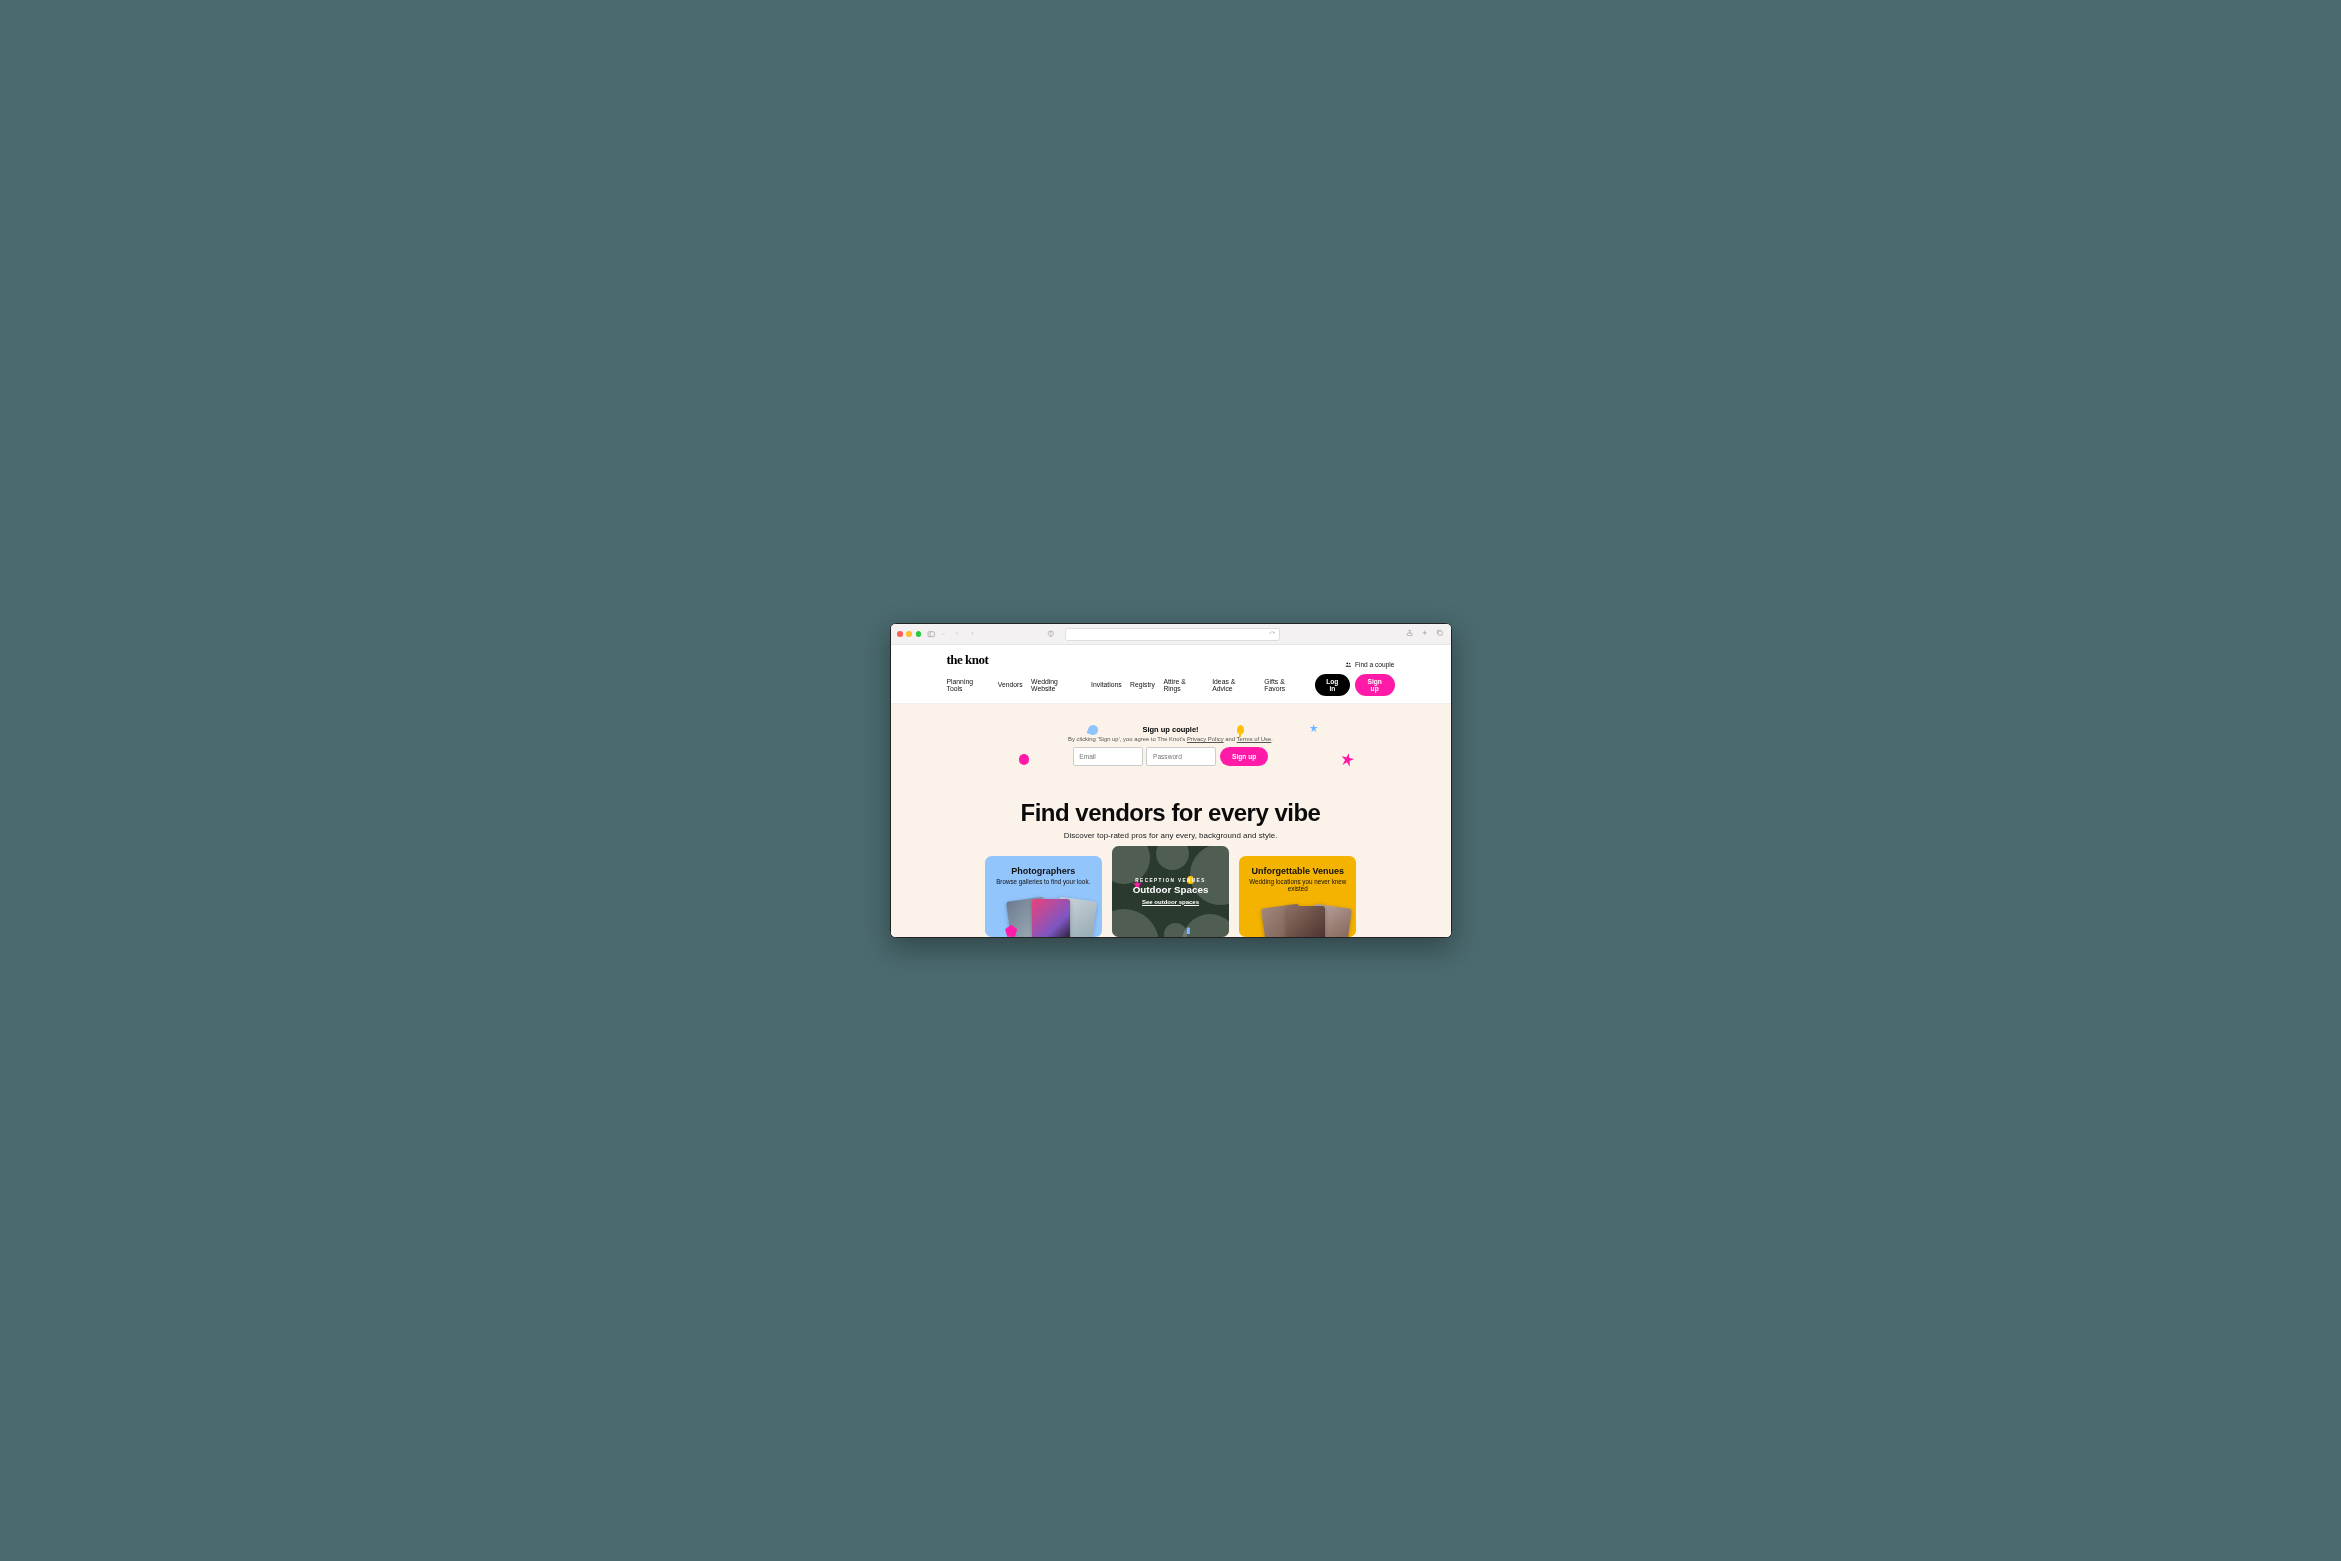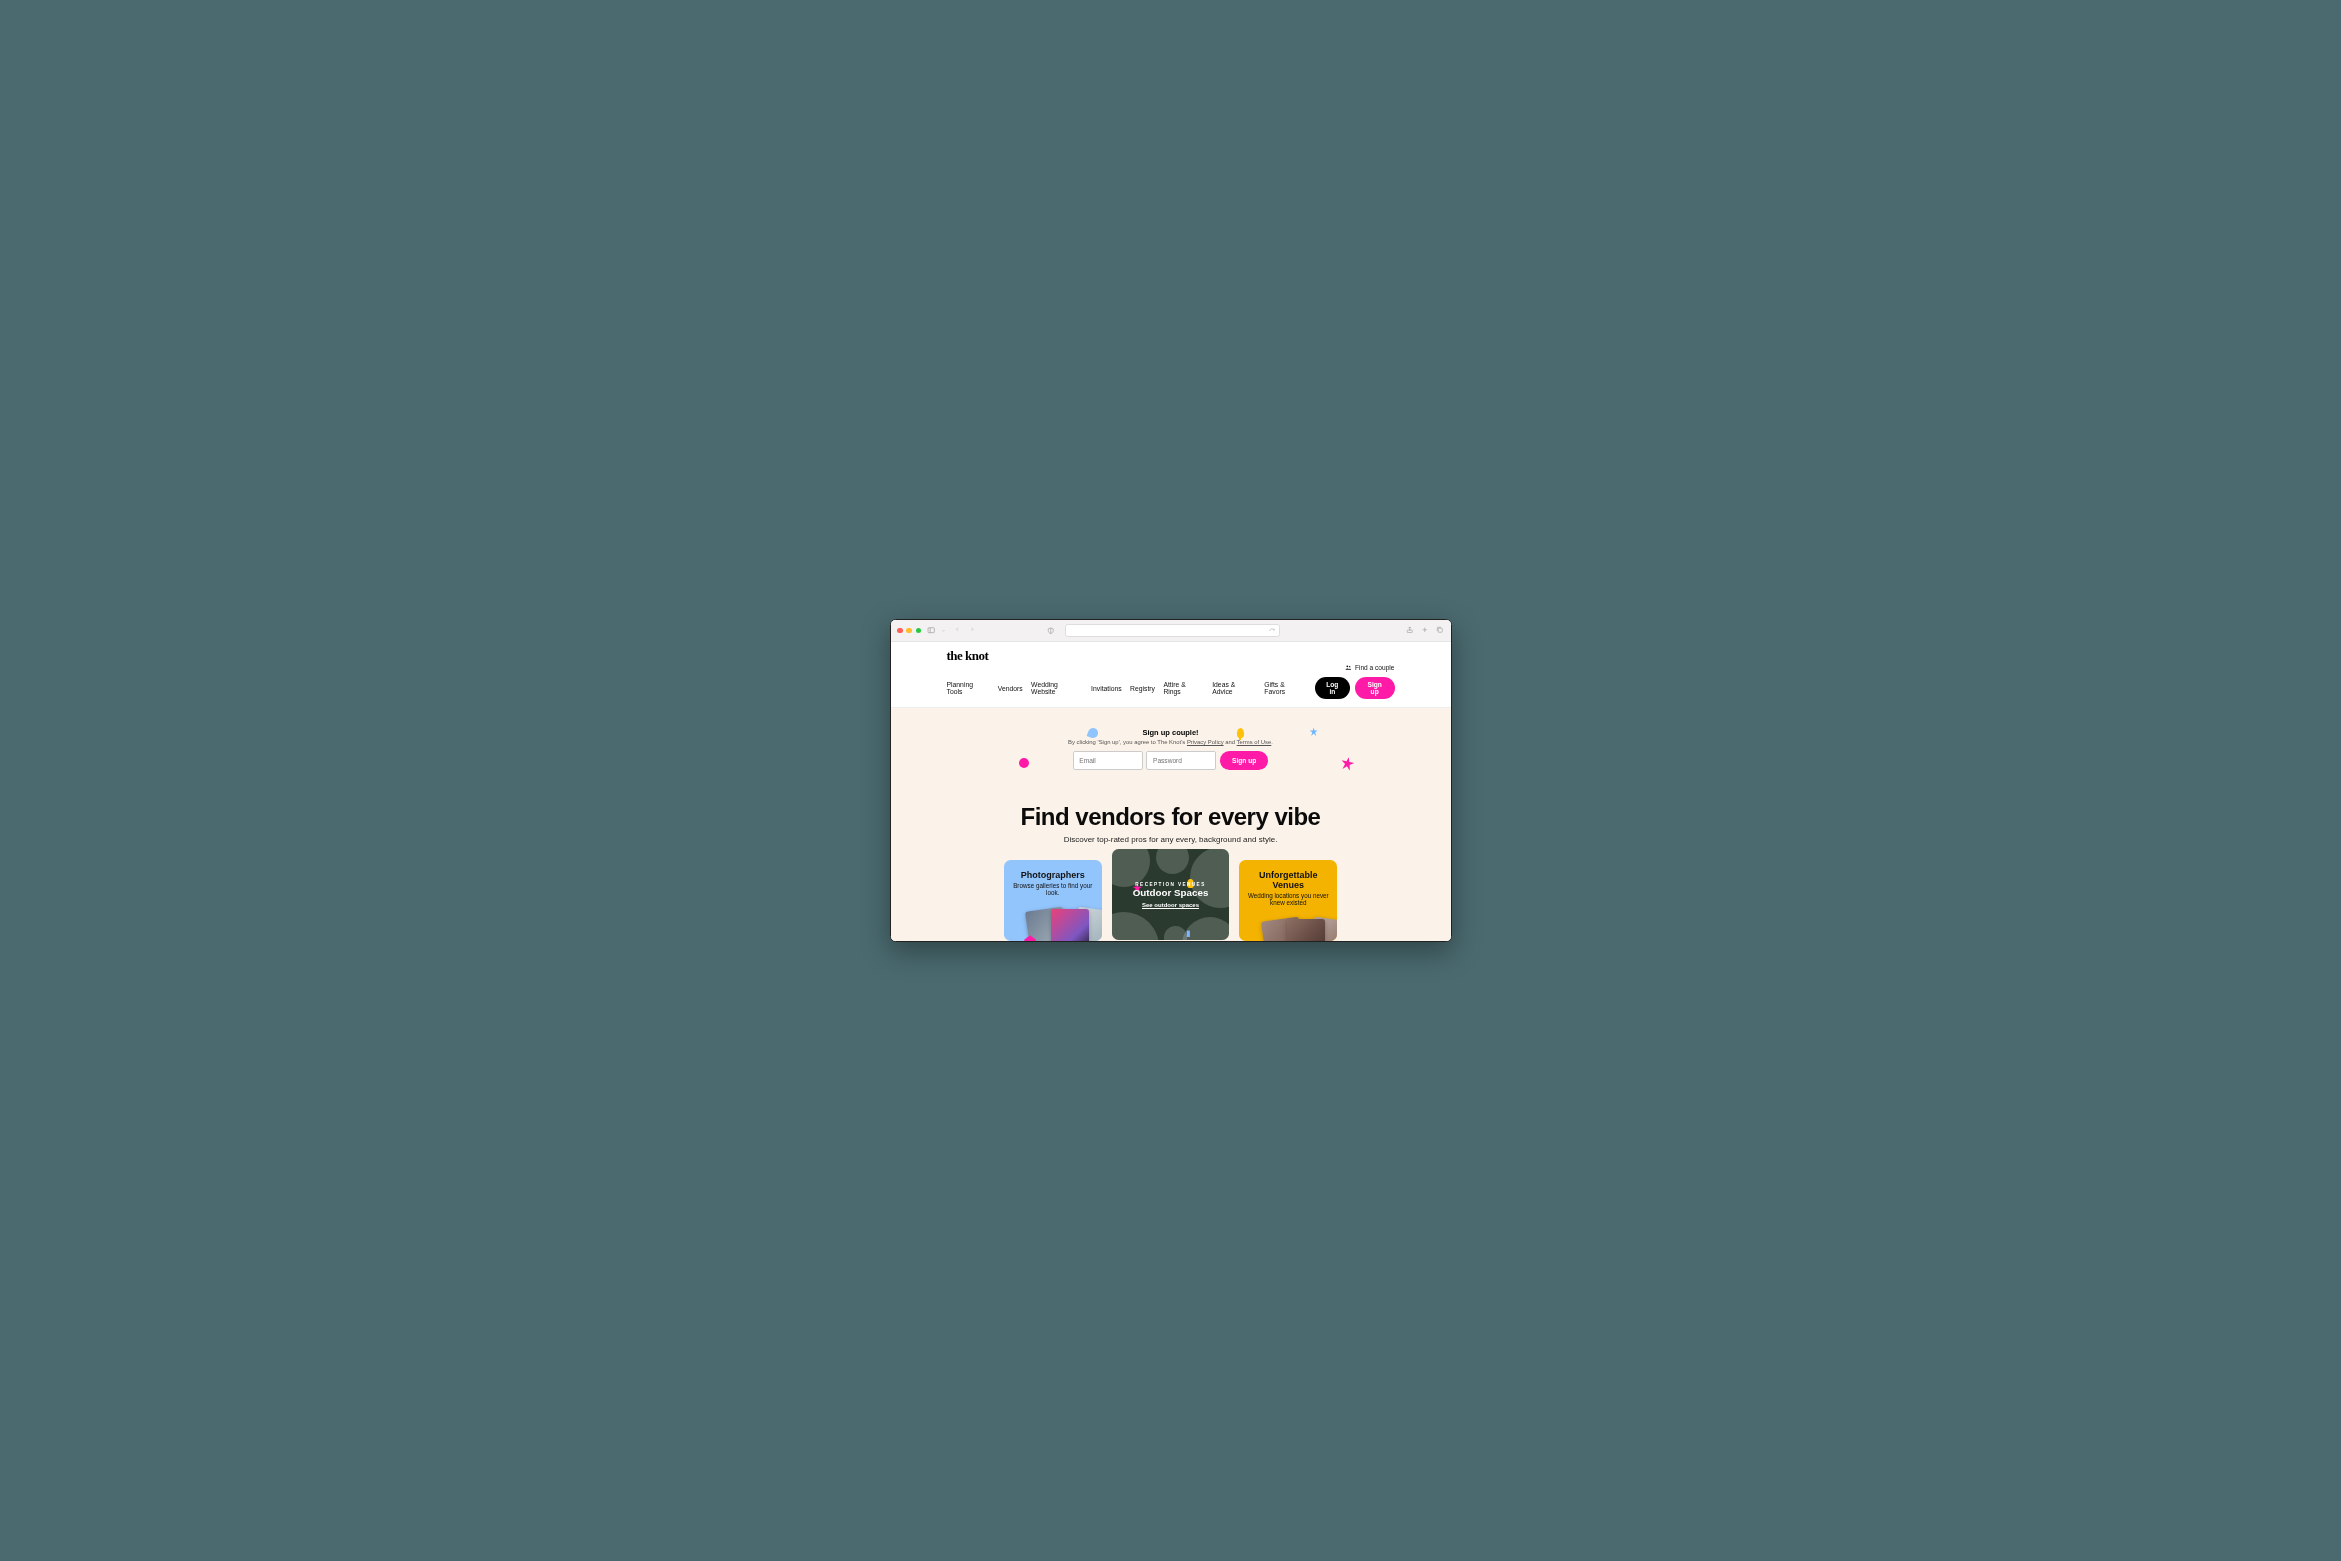--- a/index.html
+++ b/index.html
@@ -51,21 +51,21 @@
     border-radius:2.8px;
     margin-left:4.7px;
     display:flex; align-items:center; justify-content:flex-end; padding:0 3.7px;
   }
   .urlbar svg { width:6px; height:6px; stroke:#888; fill:none; stroke-width:1.6; }
   .chrome-right { margin-left:auto; display:flex; gap:7.5px; }
   .chrome-right svg { width:7.5px; height:7.5px; stroke:#888; fill:none; stroke-width:1.6; }
 
   
   .site-header { background:#fff; border-bottom:0.5px solid #eee; padding: 6.6px 56px 0 56px; }
-  .top-row { display:flex; align-items:flex-start;flex-direction:column; }
+  .top-row { display:flex; align-items:flex-end; }
   .logo {
     font-family: "Brush Script MT", cursive;
     font-size: 13px;
     font-weight: bold;
     letter-spacing:-0.5px;
     color:#000;
   }
   .find-couple { margin-left:auto; font-size:6.6px; color:#111; display:flex; align-items:center; gap:2.8px; cursor:pointer; }
   .find-couple svg { width:7px; height:7px; fill:#111; }
   .nav-row { display:flex; align-items:center; padding:5.6px 0 7.5px 0; gap:8.4px; }
@@ -110,21 +110,21 @@
     padding:0 5.6px; font-size:6.6px; background:#fff;
   }
   .signup-form .btn-pink { height:19px; padding:0 12px; }
 
   
   .vendors { background:#fbf2e9; text-align:center; padding: 14px 19px 0 19px; }
   .vendors h2 { font-size:24px; font-weight:800; letter-spacing:-0.5px; color:#0b0b0b; margin-bottom:3.7px;}
   .vendors p.sub { font-size:8px; color:#222; margin-bottom:16px;}
   .cards { display:flex; gap:10.3px; justify-content:center; align-items:flex-start; }
   .card {
-    width:98px; border-radius:6.6px; padding:10.3px 8.4px 0 8.4px; color:#111;
+    width:117px; border-radius:6.6px; padding:10.3px 8.4px 0 8.4px; color:#111;
     overflow:hidden; height:81px; position:relative;
   }
   .card h3 { font-size:9px; font-weight:800; margin-bottom:1.9px;}
   .card p.desc { font-size:6.3px; margin-bottom:5.6px;}
   .card-blue { background:#93c5fd; }
   .card-yellow { background:#f5b301; }
   .card-dark {
     width:117px; height:91px; border-radius:6.6px; position:relative;
     background:#2a3a2e; color:#fff; text-align:center;
     display:flex; flex-direction:column; justify-content:center; align-items:center;

